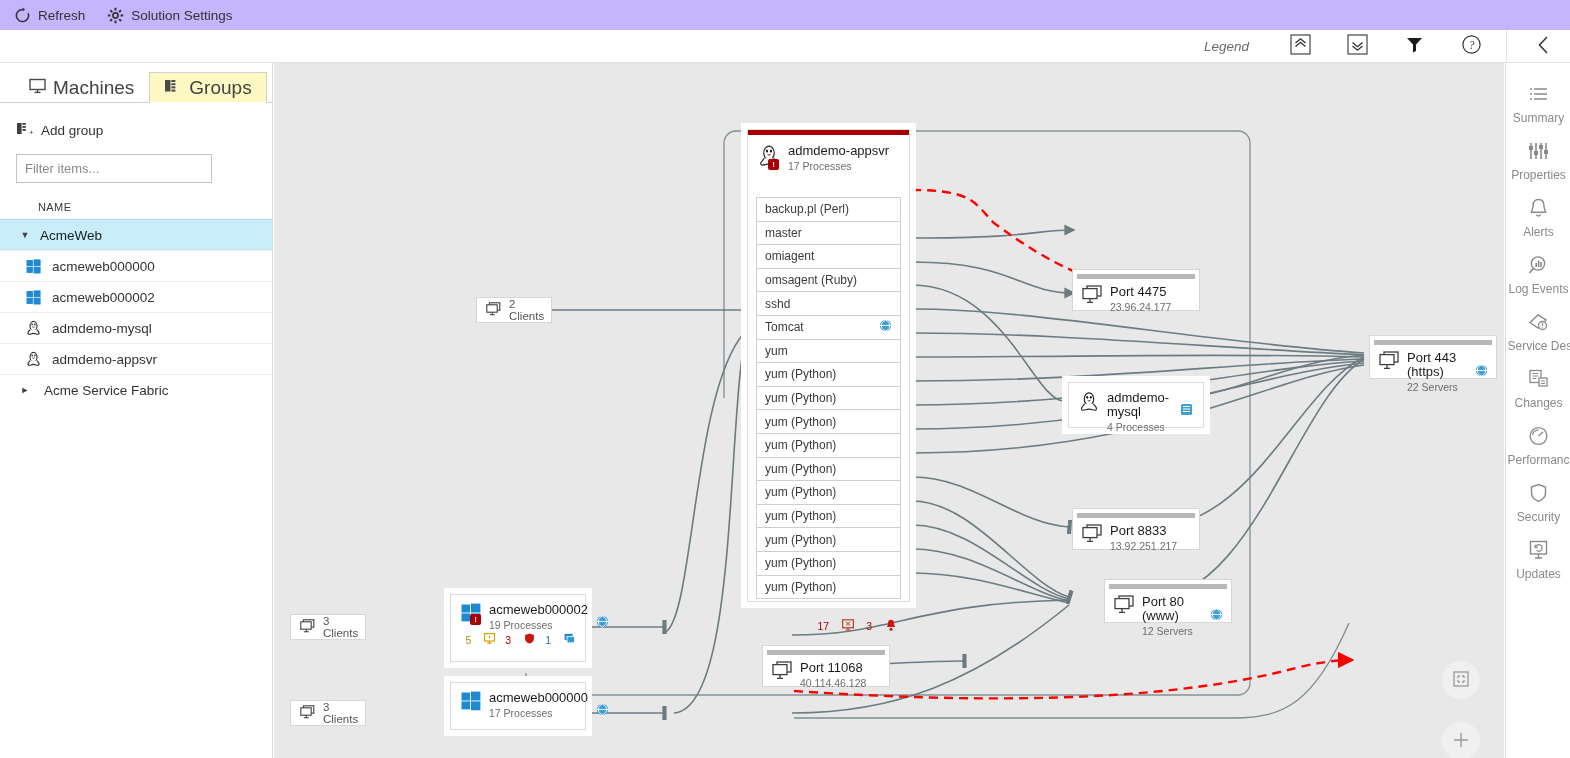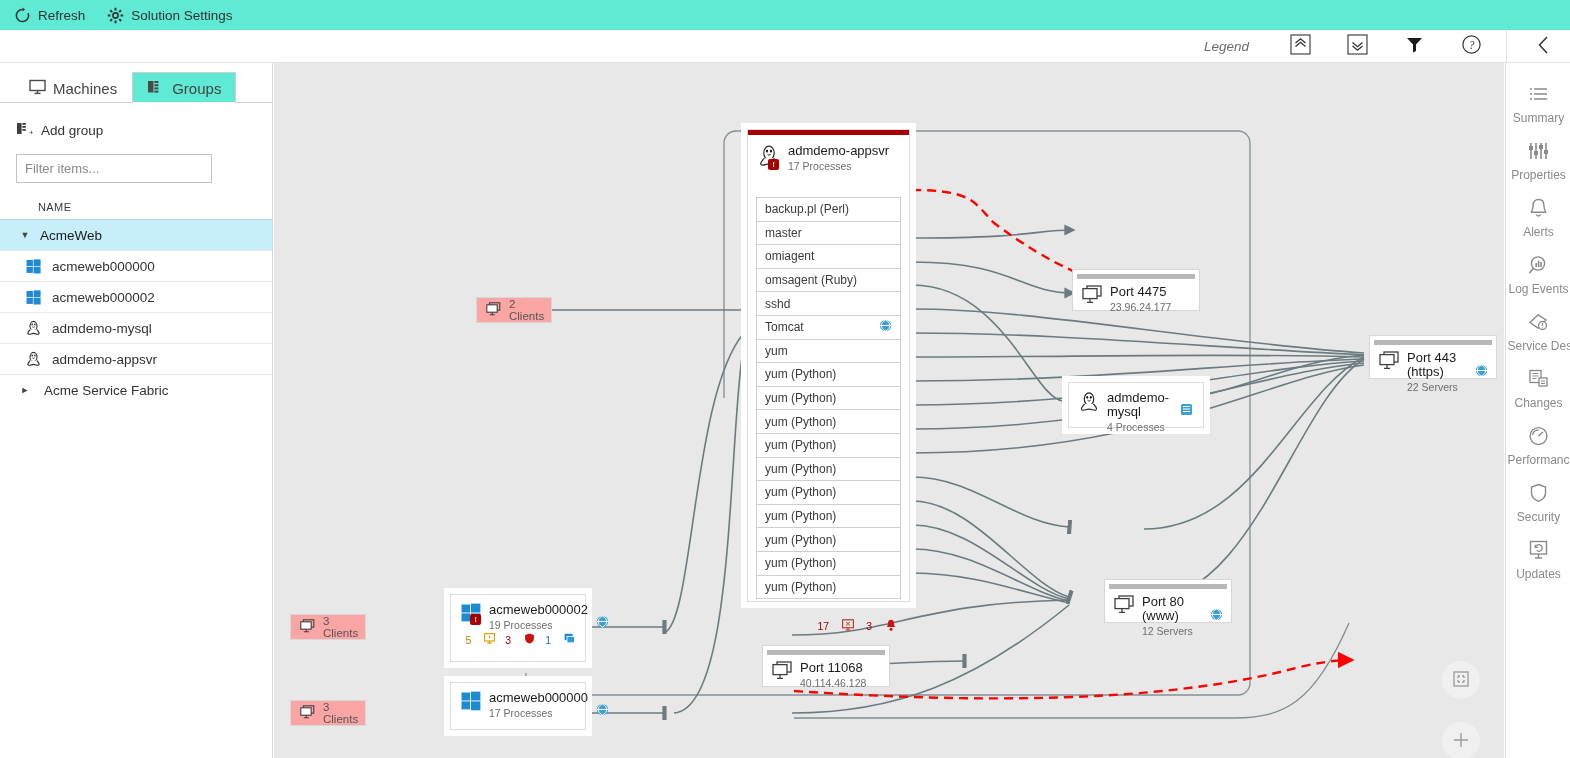--- a/index.html
+++ b/index.html
@@ -5,21 +5,21 @@
   html,body{margin:0;padding:0;}
   body{
     width:1570px;height:758px;overflow:hidden;
     font-family:"Liberation Sans","DejaVu Sans",sans-serif;
     font-size:13px;color:#333;background:#ffffff;
     -webkit-font-smoothing:antialiased;
   }
   .app{position:relative;width:1570px;height:758px;}
 
   
-  .toolbar{position:absolute;left:0;top:0;width:1570px;height:30px;background:#5eead4;
+  .toolbar{position:absolute;left:0;top:0;width:1570px;height:30px;background:#c4b5fd;
            display:flex;align-items:center;gap:22px;padding-left:14px;box-sizing:border-box;}
   .tb-item{display:flex;align-items:center;gap:7px;font-size:13.5px;color:#333;cursor:pointer;}
   .tb-item svg{display:block;}
 
   
   .timebar{position:absolute;left:0;top:30px;width:1570px;height:33px;background:#fff;
            border-bottom:1px solid #e2e2e2;display:flex;align-items:center;box-sizing:border-box;}
   .time-left{display:flex;align-items:center;gap:7px;padding-left:14px;}
   .time-label{color:#777;font-size:13.5px;}
   .time-value{color:#0072c6;font-weight:bold;font-size:13.5px;}
@@ -28,23 +28,23 @@
   .tb-icon{width:48px;height:33px;display:flex;align-items:center;justify-content:center;cursor:pointer;}
   .tb-sep{width:1px;height:33px;background:#e2e2e2;margin:0 2px;}
   .back-chev{width:52px;height:33px;display:flex;align-items:center;justify-content:center;cursor:pointer;}
 
   
   .leftpanel{position:absolute;left:0;top:63px;width:273px;height:695px;background:#fff;
              border-right:1px solid #d9d9d9;box-sizing:border-box;}
   .tabs{position:relative;height:32px;margin-top:8px;display:flex;align-items:flex-end;padding-left:14px;}
   .tabs:after{content:"";position:absolute;left:0;right:0;bottom:0;height:1px;background:#d0d0d0;}
   .tab{position:relative;z-index:2;display:flex;align-items:center;gap:7px;height:31px;
-       padding:0 14px;box-sizing:border-box;font-size:15px;color:#444;cursor:pointer;
+       padding:0 14px;box-sizing:border-box;font-size:19px;color:#444;cursor:pointer;
        border:1px solid transparent;border-bottom:none;}
-  .tab.active{background:#5eead4;border-color:#d0d0d0;}
+  .tab.active{background:#fef9c3;border-color:#d0d0d0;}
   .tab.active:after{content:"";position:absolute;left:0;right:0;bottom:-1px;height:2px;background:#fff;}
 
   .addgroup{display:flex;align-items:center;gap:8px;margin:18px 0 0 16px;color:#333;font-size:13.5px;cursor:pointer;}
   .filterbox{margin:14px 0 0 16px;width:196px;height:29px;border:1px solid #c3c3c3;box-sizing:border-box;
              font-family:inherit;font-size:13px;padding:0 8px;color:#333;background:#fff;}
   .filterbox::placeholder{color:#8a8a8a;}
   .col-head{margin:18px 0 0 0;padding-left:38px;font-size:11px;color:#3a3a3a;letter-spacing:.4px;}
 
   .tree{margin-top:6px;}
   .trow{position:relative;height:31px;display:flex;align-items:center;box-sizing:border-box;
@@ -68,21 +68,21 @@
   .n-sub{font-size:10.5px;color:#6d6d6d;line-height:12px;margin-top:2px;}
 
   .machine{position:absolute;background:#fff;border:1px solid #dcdcdc;box-sizing:border-box;}
   .m-body{display:flex;align-items:flex-start;padding:8px 10px 0 10px;gap:8px;}
   .m-badges{display:flex;justify-content:flex-end;gap:10px;padding:2px 10px 6px 0;font-size:10.5px;align-items:center;}
   .badge{display:flex;align-items:center;gap:13px;justify-content:space-between;}
   .badge .num{color:#a80000;font-size:10.5px;}
   .badge .num.y{color:#b38600;}
   .badge .num.b{color:#1a6fb5;}
 
-  .clientbox{position:absolute;background:#fca5a5;border:1px solid #d7d7d7;box-sizing:border-box;
+  .clientbox{position:absolute;background:#ffffff;border:1px solid #d7d7d7;box-sizing:border-box;
              display:flex;align-items:center;gap:8px;padding-left:9px;font-size:11.5px;color:#555;}
 
   
   .proccard{position:absolute;background:#fff;padding:6px;box-sizing:border-box;}
   .proccard-inner{border:1px solid #dcdcdc;box-sizing:border-box;}
   .pc-red{height:5px;background:#a80000;}
   .pc-head{display:flex;align-items:flex-start;gap:8px;padding:9px 10px 9px 10px;}
   .pc-list{margin:16px 8px;border:1px solid #cfcfcf;border-bottom:none;box-sizing:border-box;}
   .prow{height:23.6px;border-bottom:1px solid #cfcfcf;display:flex;align-items:center;
         padding:0 8px;font-size:12px;color:#3b3b3b;box-sizing:border-box;justify-content:space-between;}
@@ -592,20 +592,36 @@
           <span style="margin-top:12px;">
             <svg width="13" height="13" viewBox="0 0 13 13">
                 <rect x="1" y="1" width="11" height="11" rx="1.5" fill="#3f9fd1"></rect>
                 <path d="M3 3.5h7M3 6h7M3 8.5h7" stroke="#fff" stroke-width="1.1"></path>
               </svg>
           </span>
         </div>
       </div>
     </div>
 
+    <div class="node" style="left:798px;top:445px;width:128px;height:42px;">
+      <div class="topbar"></div>
+      <div style="display:flex;align-items:flex-start;gap:8px;padding:6px 8px 0 9px;">
+        <span>
+          <svg width="20" height="19" viewBox="0 0 20 19">
+              <rect x="5" y="1" width="14" height="10" fill="#fff" stroke="#3f3f3f" stroke-width="1.3"></rect>
+              <rect x="1" y="3.6" width="14" height="10" fill="#fff" stroke="#3f3f3f" stroke-width="1.3"></rect>
+              <path d="M5 17.4h6M8 13.6v3.8" stroke="#3f3f3f" stroke-width="1.3"></path>
+            </svg>
+        </span>
+        <span>
+          <div class="n-title">Port 8833</div>
+          <div class="n-sub">13.92.251.217</div>
+        </span>
+      </div>
+    </div>
 
     <div class="node" style="left:830px;top:516px;width:128px;height:44px;">
       <div class="topbar"></div>
       <div style="display:flex;align-items:flex-start;gap:8px;padding:6px 8px 0 9px;">
         <span>
           <svg width="20" height="19" viewBox="0 0 20 19">
               <rect x="5" y="1" width="14" height="10" fill="#fff" stroke="#3f3f3f" stroke-width="1.3"></rect>
               <rect x="1" y="3.6" width="14" height="10" fill="#fff" stroke="#3f3f3f" stroke-width="1.3"></rect>
               <path d="M5 17.4h6M8 13.6v3.8" stroke="#3f3f3f" stroke-width="1.3"></path>
             </svg>

